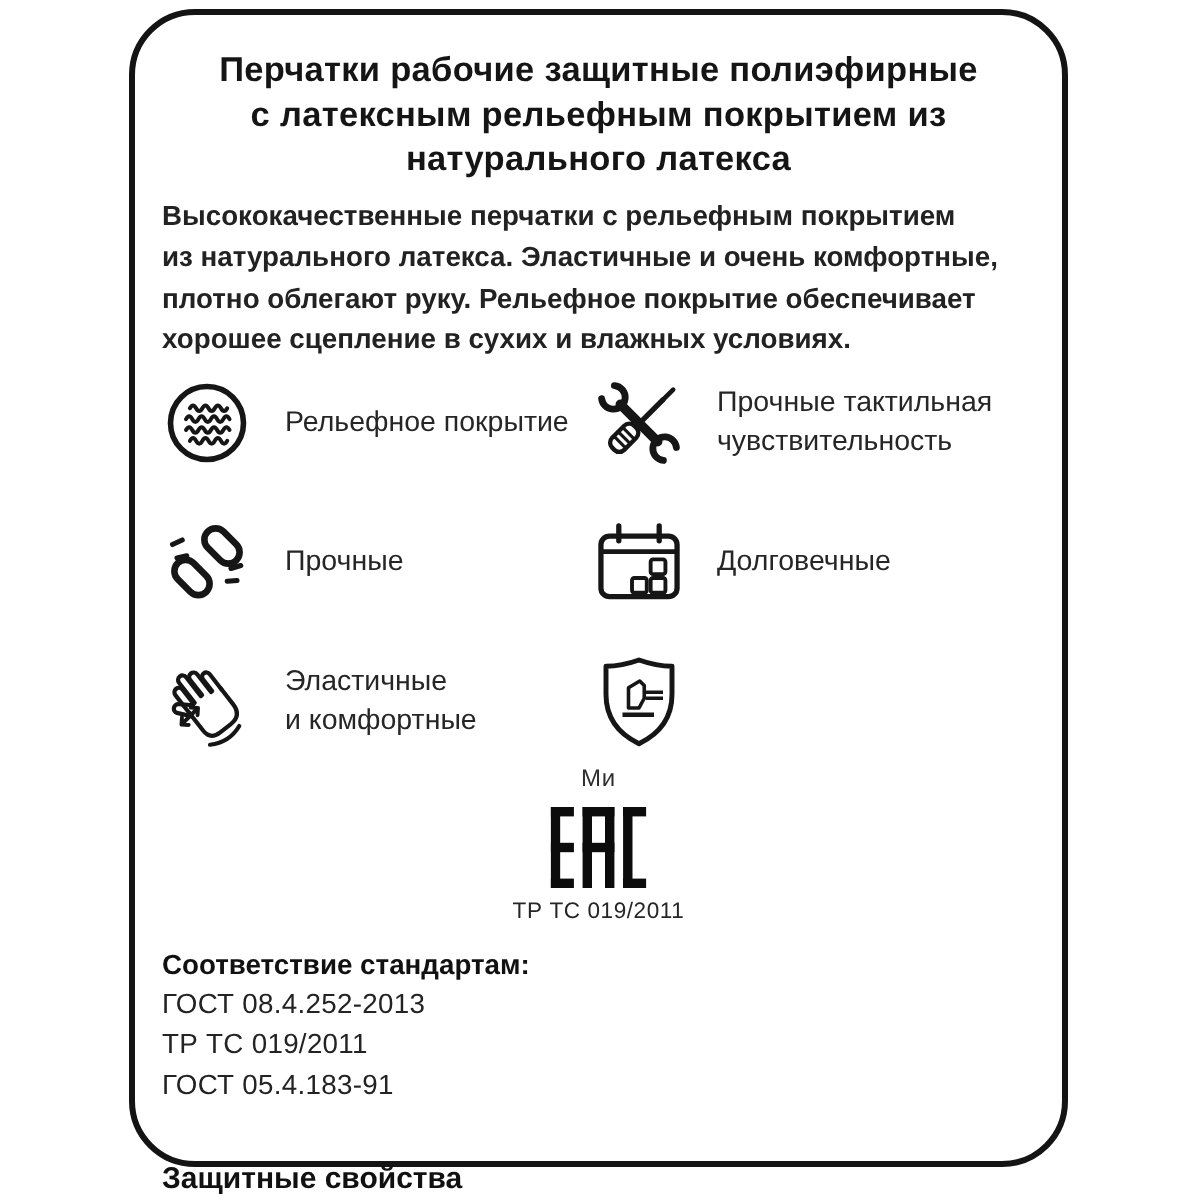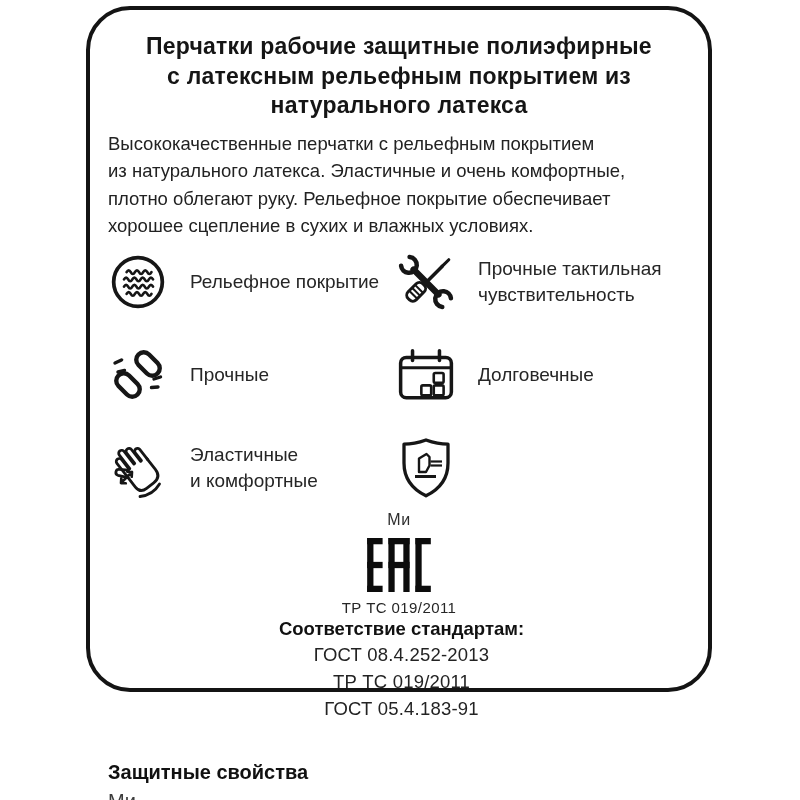--- a/index.html
+++ b/index.html
@@ -1,42 +1,42 @@
 <!DOCTYPE html>
 <html><head>
 <meta charset="utf-8">
 <style>
   * { margin:0; padding:0; box-sizing:border-box; }
   html,body { width:800px; height:800px; background:#ffffff; overflow:hidden; }
   body { font-family:"Liberation Sans","DejaVu Sans",sans-serif; color:#1b1b1b; }
   .card {
-    position:absolute; left:86px; top:6px; width:626px; height:686px;
+    position:absolute; left:86px; top:6px; width:626px; height:772px;
     border:4px solid #141414; border-radius:44px; background:#fff;
     padding:10px 13px 0 13px;
   }
   .title {
     margin-top:12px; text-align:center; font-weight:bold; font-size:23px;
     line-height:29.5px; white-space:pre-line; letter-spacing:.2px; color:#151515;
   }
   .desc {
     margin-top:9px; padding-left:5px; font-size:18.5px; line-height:27.5px;
-    white-space:pre-line; color:#222;
+    white-space:pre-line; color:#222;font-weight:bold;
   }
   .features {
     margin-top:11px; padding-left:4px;
     display:grid; grid-template-columns:288px 1fr; row-gap:31px;
   }
   .feature { display:flex; align-items:center; gap:21px; min-height:60px; }
   .feature .icn { width:62px; height:62px; flex:0 0 62px; display:flex; align-items:center; justify-content:center; }
   .feature .lbl { font-size:19px; line-height:26px; white-space:pre-line; color:#262626; }
   .cert { margin-top:12px; display:flex; flex-direction:column; align-items:center; }
   .cert .mi { font-size:16px; color:#2e2e2e; letter-spacing:.5px; }
   .cert .eac { margin-top:9px; }
   .cert .reg { margin-top:7px; font-size:15px; color:#262626; letter-spacing:.4px; }
-  .standards { margin-top:2px; padding-left:5px;text-align:center; }
+  .standards { margin-top:16px; padding-left:5px; }
   .standards .hd { font-weight:bold; font-size:18.5px; color:#111; }
   .standards .it { font-size:18.5px; line-height:24px; margin-top:3px; color:#232323; letter-spacing:.2px; }
   .protect { margin-top:40px; padding-left:5px; }
   .protect .hd { font-weight:bold; font-size:20px; color:#111; }
   .protect .val { margin-top:6px; font-size:20px; color:#3d3d3d; }
   svg { display:block; }
 </style>
 </head>
 <body>
 

